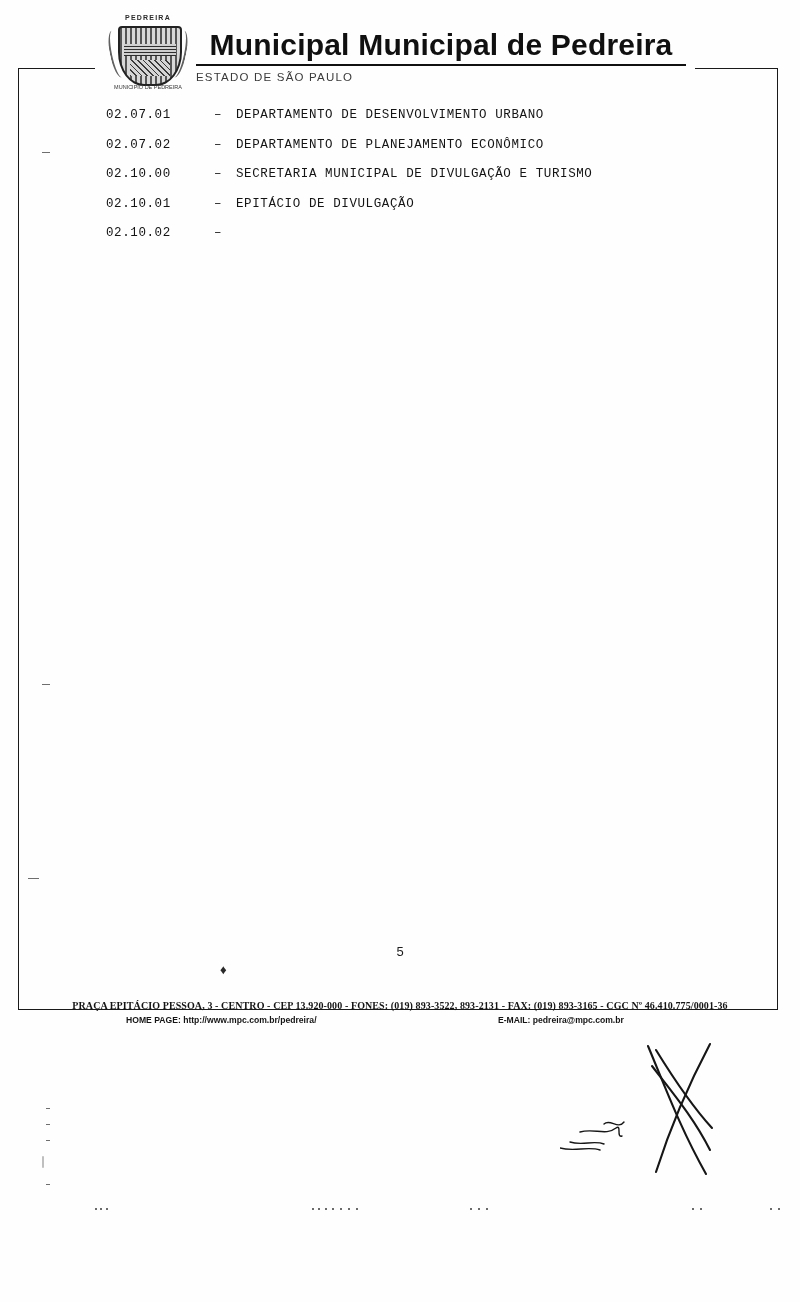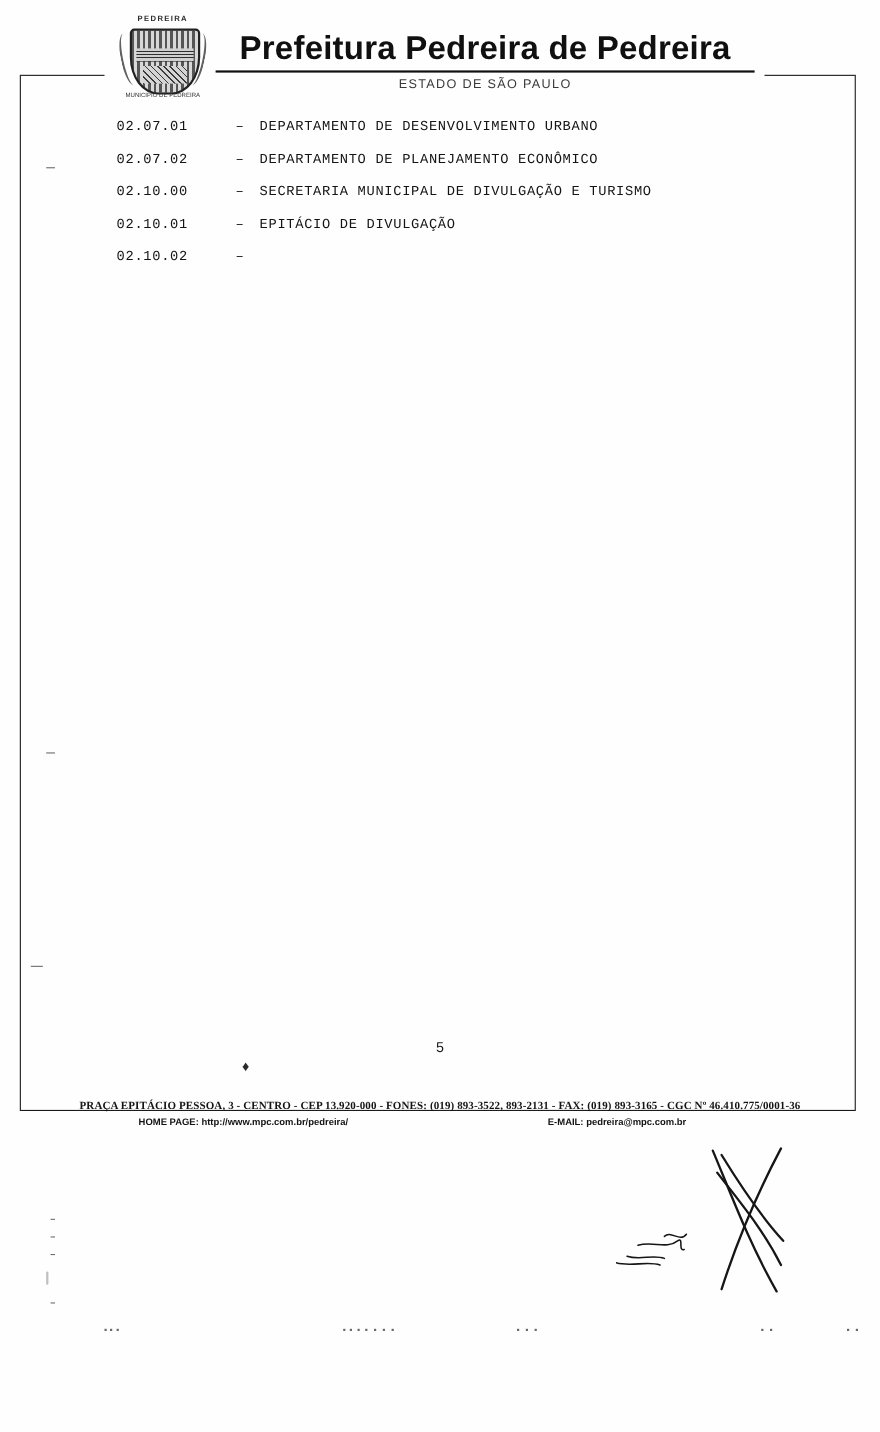--- a/index.html
+++ b/index.html
@@ -141,21 +141,20 @@
     text-align: center;
     border-bottom: 2.5px solid #101010;
     padding-bottom: 2px;
     white-space: nowrap;
   }
   .state-title {
     font-family: "Liberation Sans", sans-serif;
     font-size: 11.5px;
     letter-spacing: 1.2px;
     color: #3a3a3a;
-    text-align: center;
     margin-top: 5px;
   }
 
   
   .body-list {
     position: absolute;
     left: 106px;
     top: 108px;
     width: 600px;
   }
@@ -282,21 +281,21 @@
 
     <div class="crest">
       <div class="crest-name">PEDREIRA</div>
       <div class="crest-wreath-l"></div>
       <div class="crest-wreath-r"></div>
       <div class="crest-shield"></div>
       <div class="crest-banner">MUNICIPIO DE PEDREIRA</div>
     </div>
 
     <div class="title-block">
-      <div class="city-title">Prefeitura Pedreira de Pedreira</div>
+      <div class="city-title">Municipal Municipal de Pedreira</div>
       <div class="state-title">ESTADO DE SÃO PAULO</div>
     </div>
   </div>
 
   <div class="body-list">
 
     <div class="entry">
       <span class="code">02.07.01</span>
       <span class="dash">–</span>
       <span class="label">DEPARTAMENTO DE DESENVOLVIMENTO URBANO</span>

